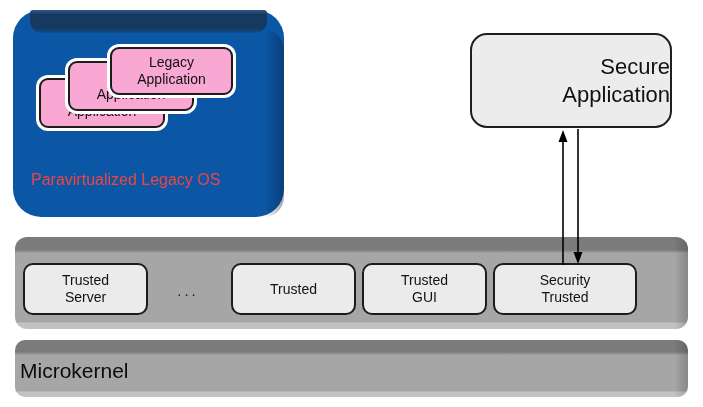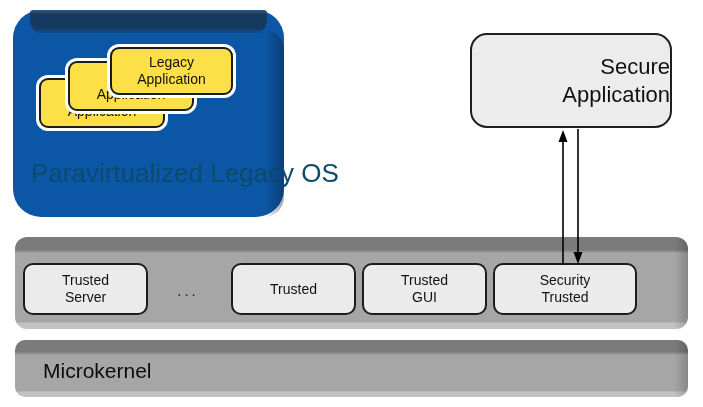--- a/index.html
+++ b/index.html
@@ -34,42 +34,42 @@
     content: "";
     position: absolute;
     right: 0; top: 20px; bottom: 0;
     width: 20px;
     background: linear-gradient(to right, rgba(8,25,50,0) 0%, rgba(8,25,50,0.35) 90%);
     border-radius: 0 26px 26px 0;
   }
 
   .app-box {
     position: absolute;
-    background: #fde047;
+    background: #f9a8d4;
     border: 2px solid #1c1c1c;
     border-radius: 9px;
     box-shadow: 0 0 0 3px #ffffff;
     display: flex;
     flex-direction: column;
     align-items: center;
     justify-content: center;
     font-size: 14px;
     line-height: 17px;
     color: #111111;
     text-align: center;
   }
   .app-back  { left: 39px;  top: 78px; width: 126px; height: 50px; z-index: 1; }
   .app-mid   { left: 68px;  top: 61px; width: 126px; height: 50px; z-index: 2; }
   .app-front { left: 110px; top: 47px; width: 123px; height: 48px; z-index: 3; }
 
   .os-title {
     position: absolute;
-    left: 31px; top: 158px;
-    font-size: 26px;
-    color: #0c4a6e;
+    left: 31px; top: 171px;
+    font-size: 16px;
+    color: #ef4444;
     z-index: 4;
     white-space: nowrap;
   }
 
   
   .secure-box {
     position: absolute;
     left: 470px; top: 33px;
     width: 202px; height: 95px;
     background: #ececec;
@@ -153,21 +153,21 @@
     align-items: center;
     justify-content: center;
     font-size: 15px;
     letter-spacing: 3px;
     color: #222222;
     z-index: 5;
   }
 
   .micro-title {
     position: absolute;
-    left: 43px; top: 359px;
+    left: 20px; top: 359px;
     font-size: 21px;
     color: #0c0c0c;
     z-index: 5;
     white-space: nowrap;
   }
 
   .label-line { display: block; }
 </style>
 </head>
 <body>

